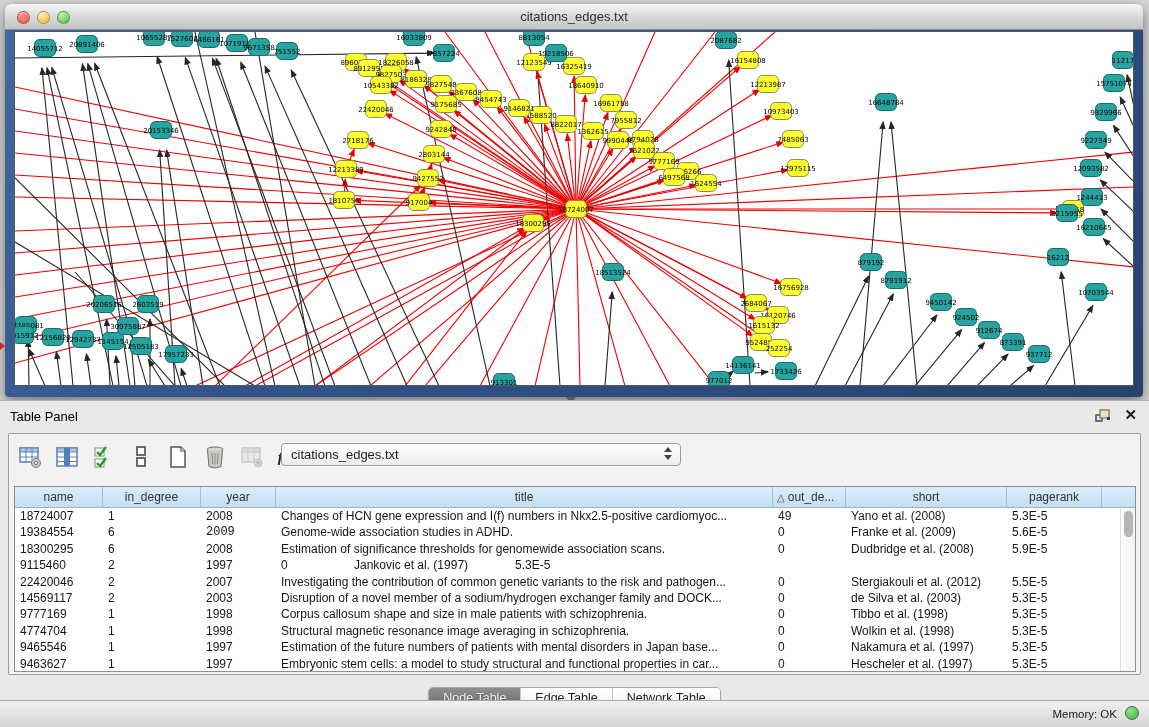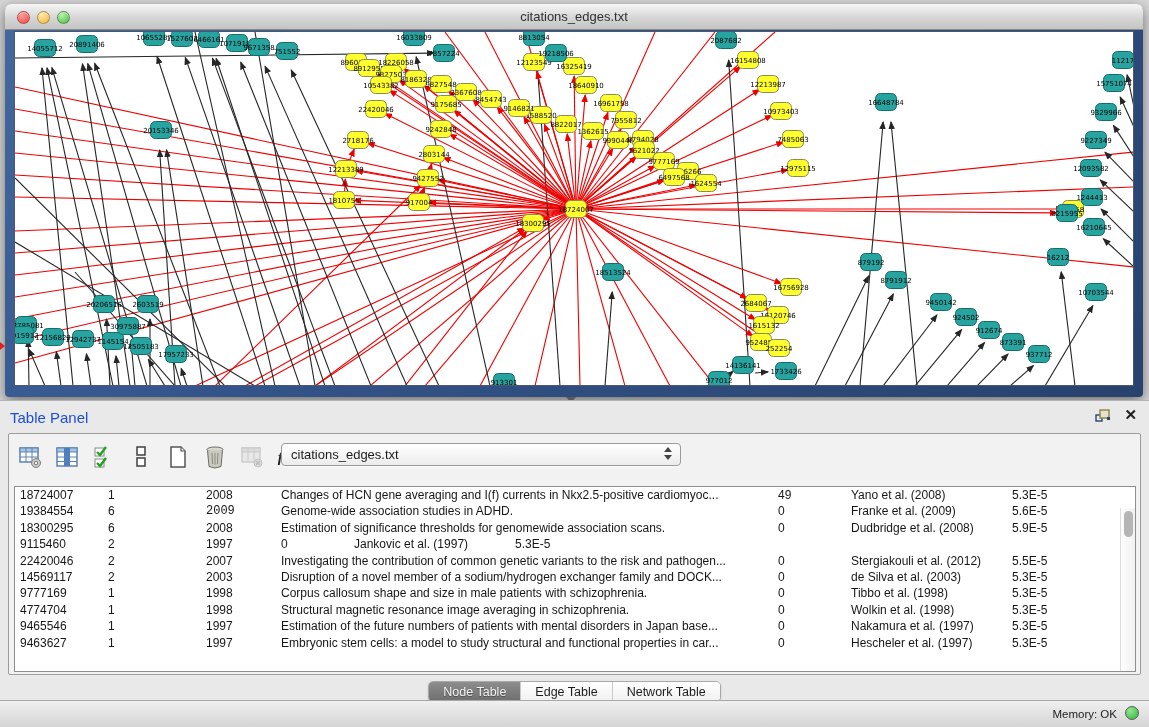--- a/index.html
+++ b/index.html
@@ -27,21 +27,21 @@
 
   
   .grip { position:absolute; left:566px; top:396.5px; width:0; height:0;
     border-left:5px solid transparent; border-right:5px solid transparent; border-top:6px solid #5a5a5a; }
   .artifact { position:absolute; left:0; top:342px; width:0; height:0;
     border-top:4px solid transparent; border-bottom:4px solid transparent; border-left:5px solid #e02020; }
 
   
   .table-panel { position:absolute; left:0; top:400px; width:1149px; height:300px;
     background:#e9e9e9; border-top:1px solid #b3b3b3; }
-  .tp-title { position:absolute; left:10px; top:8px; font-size:15px; color:#1d4ed8; }
+  .tp-title { position:absolute; left:10px; top:8px; font-size:13px; color:#000000; }
   .tp-float { position:absolute; right:38px; top:8px; width:16px; height:14px; cursor:pointer; }
   .tp-close { position:absolute; right:12px; top:5px; font-size:15px; font-weight:bold; color:#1d1d1d; cursor:pointer; }
   .tp-inner { position:absolute; left:8px; top:32px; width:1133px; height:242px;
     border:1px solid #9c9c9c; border-radius:2px; background:#f2f2f2; }
 
   .toolbar { position:absolute; left:8px; top:5px; height:36px; display:flex; align-items:center; gap:11px; }
   .tbicon { width:26px; height:26px; display:flex; align-items:center; justify-content:center; cursor:pointer; }
   .tbicon.disabled { opacity:.45; cursor:default; }
   .fx { font-family:"Liberation Serif", serif; font-style:italic; font-weight:bold; font-size:15px; color:#222; }
   .dropdown { position:absolute; left:272px; top:9px; width:400px; height:23px;
@@ -62,21 +62,21 @@
   .th.sorted { text-align:left; padding-left:4px; }
   .sort-tri { font-size:10px; color:#444; margin-right:3px; }
   .tbody .tr { display:flex; height:16.4px; cursor:default; }
   .td { font-size:12px; color:#161616; line-height:16px; padding-left:5px;
     overflow:hidden; white-space:nowrap; }
   .vscroll { position:absolute; right:0; top:21px; bottom:0; width:15px;
     background:linear-gradient(90deg,#fdfdfd,#f1f1f1); border-left:1px solid #dcdcdc; }
   .vthumb { position:absolute; left:2.5px; top:3px; width:9px; height:26px;
     background:#b5b5b5; border-radius:5px; }
 
-  .tabs { position:absolute; left:0; width:100%; top:280px; display:flex; justify-content:center; }
+  .tabs { position:absolute; left:0; width:100%; top:286px; display:flex; justify-content:center; }
   .tabgroup { display:flex; border:1px solid #a8a8a8; border-radius:5px; overflow:hidden;
     background:#fff; box-shadow:0 1px 2px rgba(0,0,0,.2); height:21px; }
   .tab { font-size:12.5px; padding:0 14px; line-height:20px; color:#1c1c1c; cursor:pointer;
     border-right:1px solid #c9c9c9; background:linear-gradient(#ffffff,#f1f1f1); }
   .tab:last-child { border-right:none; }
   .tab.active { background:linear-gradient(#8d8d8d,#6f6f6f); color:#f2f2f2;
     text-shadow:0 1px 1px rgba(0,0,0,.4); }
 
   .statusbar { position:absolute; left:0; top:700px; width:1149px; height:27px;
     background:linear-gradient(#f0f0f0,#d4d4d4); border-top:1px solid #a8a8a8; }
@@ -531,26 +531,35 @@
       </div>
       <div class="dropdown">
         <span>citations_edges.txt</span>
         <div class="dd-arrows">
           <div class="dd-up"></div>
             <div class="dd-down"></div>
         </div>
       </div>
 
       <div class="tablewrap">
+        <div class="thead" id="thead">
+            <div class="th" style="width: 88px;">name</div>
+            <div class="th" style="width: 98px;">in_degree</div>
+            <div class="th" style="width: 75px;">year</div>
+            <div class="th" style="width: 497px;">title</div>
+            <div class="th sorted" style="width: 73px;"><span class="sort-tri">△</span>out_de...</div>
+            <div class="th" style="width: 161px;">short</div>
+            <div class="th" style="width: 95px;">pagerank</div>
+          </div>
         <div class="tbody" id="tbody">
             <div class="tr">
               <div class="td" style="width: 88px;">18724007</div>
               <div class="td" style="width: 98px;">1</div>
               <div class="td" style="width: 75px;">2008</div>
-              <div class="td" style="width: 497px;">Changes of HCN gene averaging and I(f) currents in Nkx2.5-positive cardiomyoc...</div>
+              <div class="td" style="width: 497px;">Changes of HCN gene expression and I(f) numbers in Nkx2.5-positive cardiomyoc...</div>
               <div class="td" style="width: 73px;">49</div>
               <div class="td" style="width: 161px;">Yano et al. (2008)</div>
               <div class="td" style="width: 95px;">5.3E-5</div>
             </div>
             <div class="tr">
               <div class="td" style="width: 88px;">19384554</div>
               <div class="td" style="width: 98px;">6</div>
               <div class="td" style="width: 75px; font-family: Liberation Mono, monospace;">2009</div>
               <div class="td" style="width: 497px;">Genome-wide association studies in ADHD.</div>
               <div class="td" style="width: 73px;">0</div>

